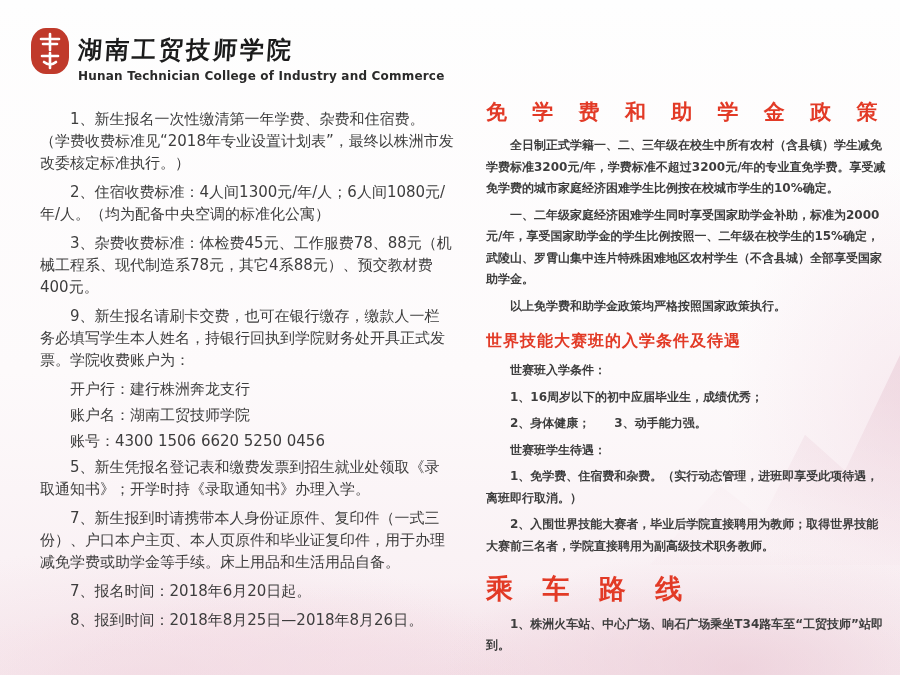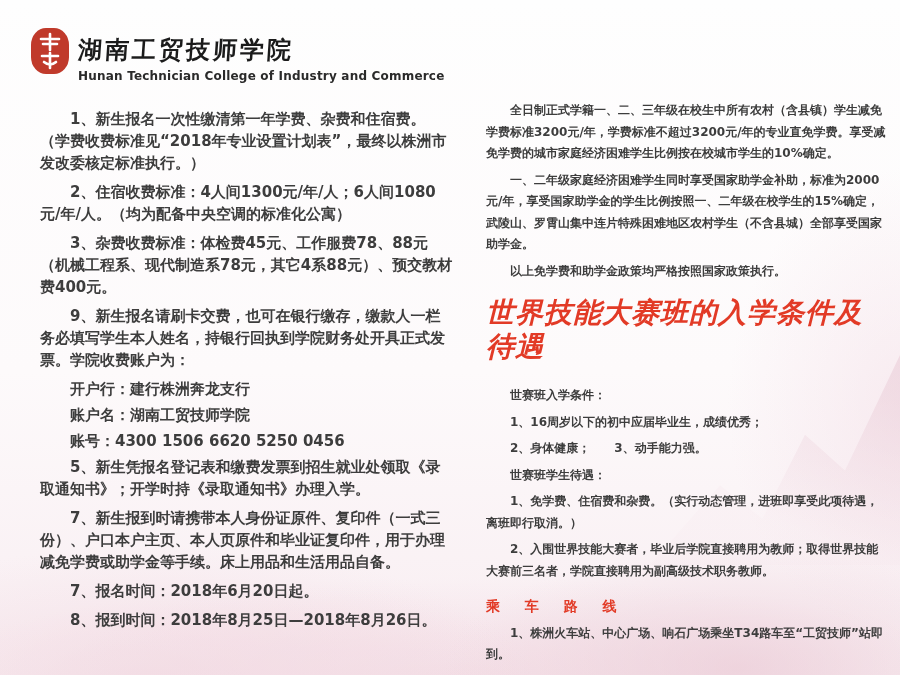--- a/index.html
+++ b/index.html
@@ -47,24 +47,24 @@
   .col-left  { left: 40px;  top: 108px; width: 414px; }
   .col-right { left: 486px; top: 100px; width: 404px; }
 
   h2.sec-heading {
     color: var(--heading-red, #e23a26);
     font-weight: bold;
     line-height: 1.2;
   }
   .heading-spaced-4 { font-size: 23px; letter-spacing: 13px; margin-bottom: 18px; }
   .heading-spaced-9 { font-size: 21px; letter-spacing: 9px;  margin-bottom: 10px; }
-  .heading-tight    { font-size: 28px; letter-spacing: 1px;  margin: 14px 0 22px; font-style: italic; }
-  .heading-spaced-bus { font-size: 14px; letter-spacing: 10px; margin: 16px 0 8px; }
+  .heading-tight    { font-size: 16px; letter-spacing: 1px;  margin: 14px 0 10px; }
+  .heading-spaced-bus { font-size: 27px; letter-spacing: 10px; margin: 16px 0 8px; }
 
-  .col-left  p { font-size: 15px; line-height: 22px; font-weight: 700; text-indent: 2em; margin-bottom: 7px; }
+  .col-left  p { font-size: 15px; line-height: 22px; font-weight: 400; text-indent: 2em; margin-bottom: 7px; }
   .col-right p { font-size: 12px; line-height: 21.5px; font-weight: 700; text-indent: 2em; margin-bottom: 5px; }
   .account p { margin-bottom: 4px; }
 </style>
 </head>
 <body>
 
 <div class="bg-mountain"></div>
 <div class="bg-cloud"></div>
 
 <div class="header">
@@ -99,20 +99,21 @@
   </div>
   <p>5、新生凭报名登记表和缴费发票到招生就业处领取《录取通知书》；开学时持《录取通知书》办理入学。</p>
   <p>7、新生报到时请携带本人身份证原件、复印件（一式三份）、户口本户主页、本人页原件和毕业证复印件，用于办理减免学费或助学金等手续。床上用品和生活用品自备。</p>
   <p>7、报名时间：2018年6月20日起。</p>
   <p>8、报到时间：2018年8月25日—2018年8月26日。</p>
 </div>
 
 <div class="col col-right">
 
   <div>
+    <h2 class="sec-heading heading-spaced-9">免 学 费 和 助 学 金 政 策</h2>
     <p>全日制正式学籍一、二、三年级在校生中所有农村（含县镇）学生减免学费标准3200元/年，学费标准不超过3200元/年的专业直免学费。享受减免学费的城市家庭经济困难学生比例按在校城市学生的10%确定。</p>
     <p>一、二年级家庭经济困难学生同时享受国家助学金补助，标准为2000元/年，享受国家助学金的学生比例按照一、二年级在校学生的15%确定，武陵山、罗霄山集中连片特殊困难地区农村学生（不含县城）全部享受国家助学金。</p>
     <p>以上免学费和助学金政策均严格按照国家政策执行。</p>
   </div>
 
   <div>
     <h2 class="sec-heading heading-tight">世界技能大赛班的入学条件及待遇</h2>
     <p>世赛班入学条件：</p>
     <p>1、16周岁以下的初中应届毕业生，成绩优秀；</p>
     <p>2、身体健康；　　3、动手能力强。</p>

